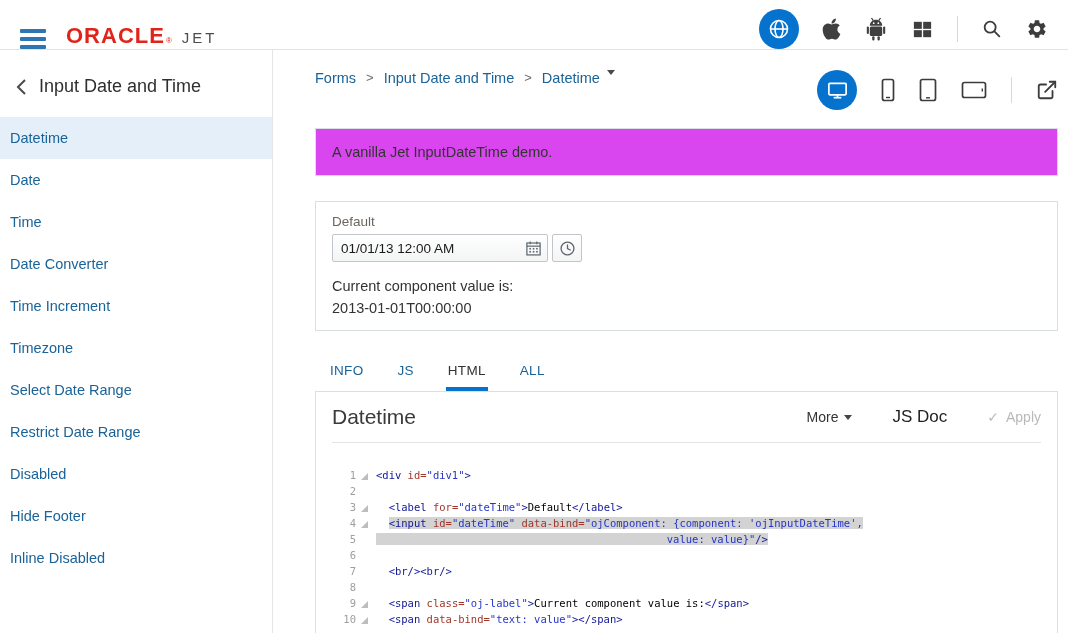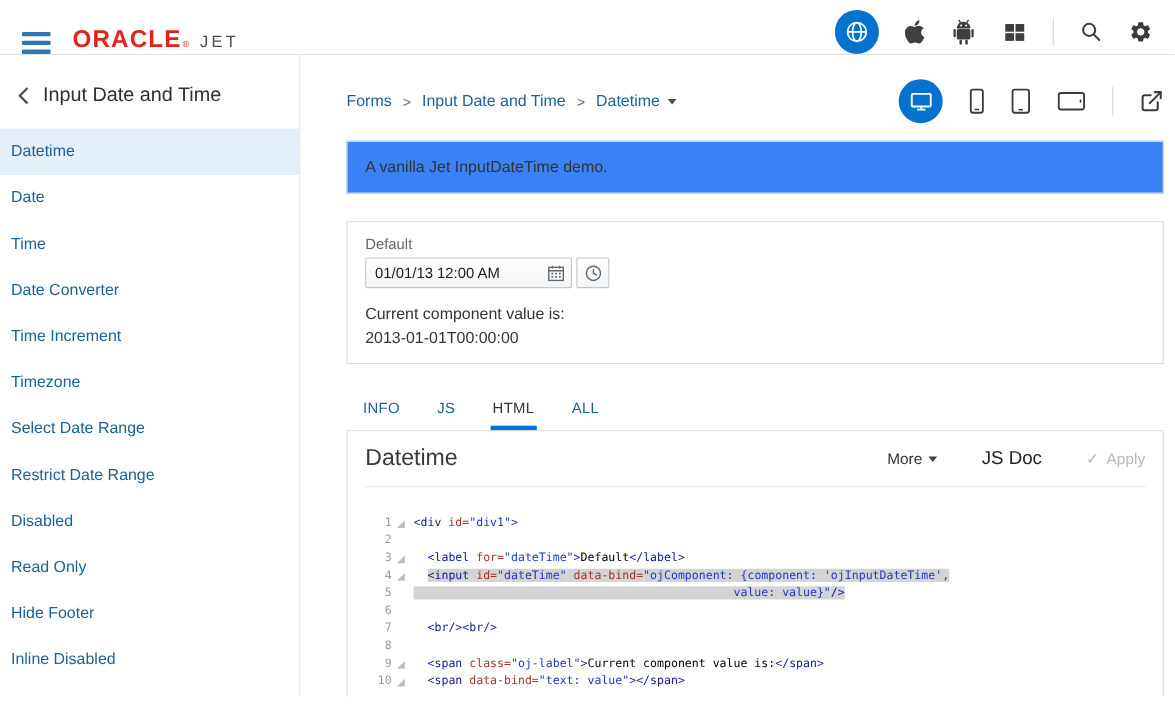--- a/index.html
+++ b/index.html
@@ -25,31 +25,31 @@
   .vdiv{width:1px; height:26px; background:#d8d8d8;}
   
   .layout{display:flex; height:583px;gap:23px;}
   .sidebar{width:273px; flex-shrink:0; border-right:1px solid #e5e5e5; background:#fff;}
   .side-head{display:flex; align-items:center; padding:26px 14px 20px 16px;}
   .side-head .title{font-size:18px; color:#2f2f2f; margin-left:12px;}
   .side-item{padding:13px 10px; font-size:14.5px; color:var(--link); cursor:pointer; line-height:16px;}
   .side-item.selected{background:var(--sel-bg);}
   .main{flex:1; padding:0 10px 0 19px; overflow:hidden;}
   
-  .crumb-row{margin-top:20px; margin-bottom:14px; min-height:44px; display:flex; align-items:center;}
+  .crumb-row{margin-top:20px; margin-bottom:14px; min-height:44px; display:flex; align-items:flex-start;}
   .crumb-link{font-size:14.5px; color:var(--link); cursor:pointer;}
   .crumb-sep{font-size:13px; color:#6b6b6b; margin:0 10px;}
   .caret{display:inline-block; width:0; height:0; border-left:4.5px solid transparent; border-right:4.5px solid transparent; border-top:5px solid #4a4a4a; margin-left:7px; cursor:pointer;}
   .device-cluster{margin-left:auto; display:flex; align-items:center; gap:24px;}
   
-  .desc-box{border:1px solid #dadfe2; padding:15px 16px; font-size:14.5px; color:#333; margin-bottom:25px; background:#3b82f6;}
+  .desc-box{border:1px solid #dadfe2; padding:15px 16px; font-size:14.5px; color:#333; margin-bottom:25px; background:#d946ef;}
   .demo-panel{border:1px solid #dadfe2; padding:12px 16px 14px; margin-bottom:24px; background:#fff;}
   .field-label{color:#6b655f; font-size:13.5px; margin-bottom:5px;}
   .dt-row{display:flex; align-items:center;}
-  .dt-input{position:relative; width:188px; height:28px; border:1px solid #c2c6ca; border-radius:2px; background:linear-gradient(#ffffff,#f3f4f5); display:flex; align-items:center;justify-content:center;}
+  .dt-input{position:relative; width:216px; height:28px; border:1px solid #c2c6ca; border-radius:2px; background:linear-gradient(#ffffff,#f3f4f5); display:flex; align-items:center;justify-content:center;}
   .dt-input input{border:none; outline:none; background:transparent; font-size:13.5px; color:#1a1a1a; padding:0 8px; flex:1; min-width:0; font-family:"Liberation Sans",sans-serif;}
   .cal-btn{width:28px; height:26px; display:flex; align-items:center; justify-content:center; cursor:pointer;}
   .clock-btn{width:30px; height:28px; border:1px solid #c2c6ca; border-radius:2px; margin-left:4px; background:linear-gradient(#ffffff,#f3f4f5); display:flex; align-items:center; justify-content:center; cursor:pointer;}
   .cur-label{margin-top:16px; font-size:14.5px; color:#333;}
   .cur-value{margin-top:6px; font-size:14.5px; color:#333;}
   
   .tabs{display:flex; gap:30px; padding-left:13px;}
   .tab{font-size:13.5px; color:var(--link); padding:8px 2px 9px; cursor:pointer; letter-spacing:.3px;}
   .tab.active{color:#333; border-bottom:4px solid var(--accent);}
   
@@ -162,21 +162,20 @@
     <div class="side-nav">
       <div class="side-item selected">Datetime</div>
       <div class="side-item">Date</div>
       <div class="side-item">Time</div>
       <div class="side-item">Date Converter</div>
       <div class="side-item">Time Increment</div>
       <div class="side-item">Timezone</div>
       <div class="side-item">Select Date Range</div>
       <div class="side-item">Restrict Date Range</div>
       <div class="side-item">Disabled</div>
-      <div class="side-item">Read Only</div>
       <div class="side-item">Hide Footer</div>
       <div class="side-item">Inline Disabled</div>
     </div>
   </div>
 
   <div class="main">
 
     <div class="crumb-row">
       <span class="crumb-link">Forms</span>
       <span class="crumb-sep">&gt;</span>

